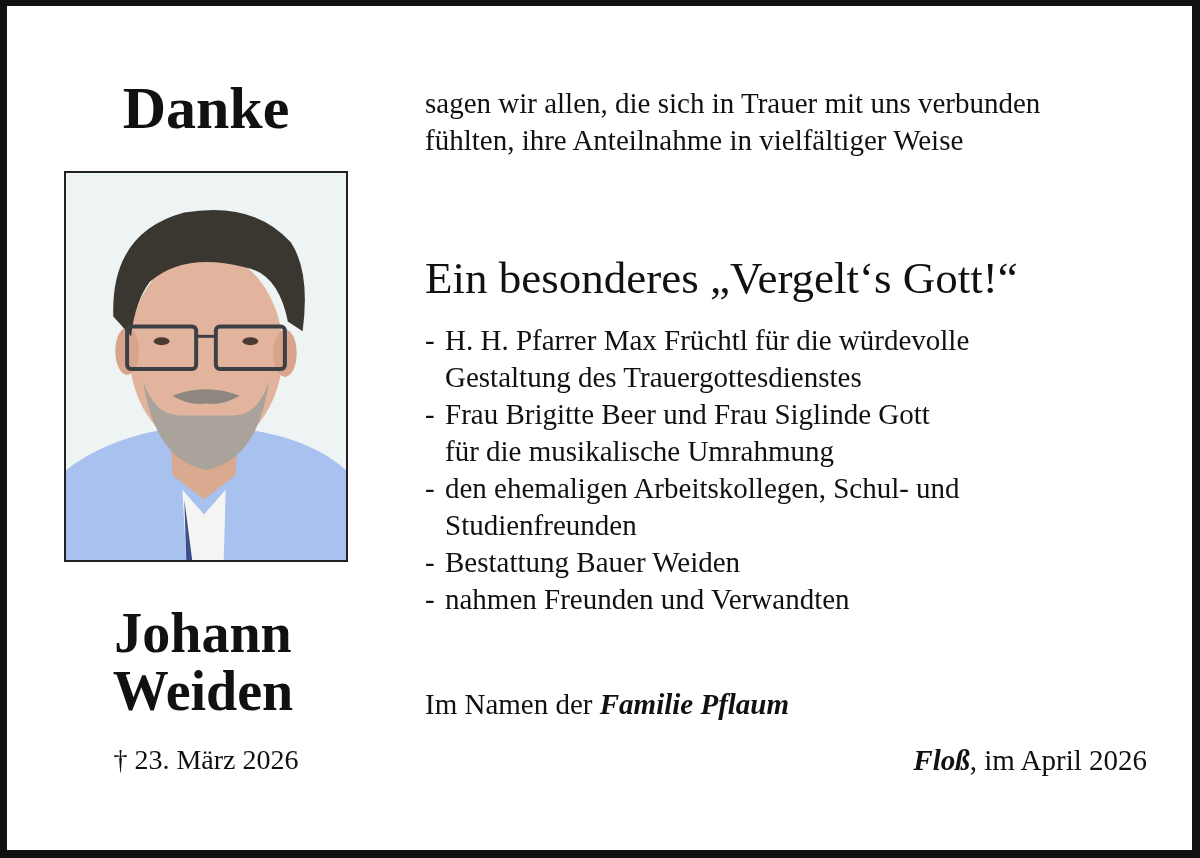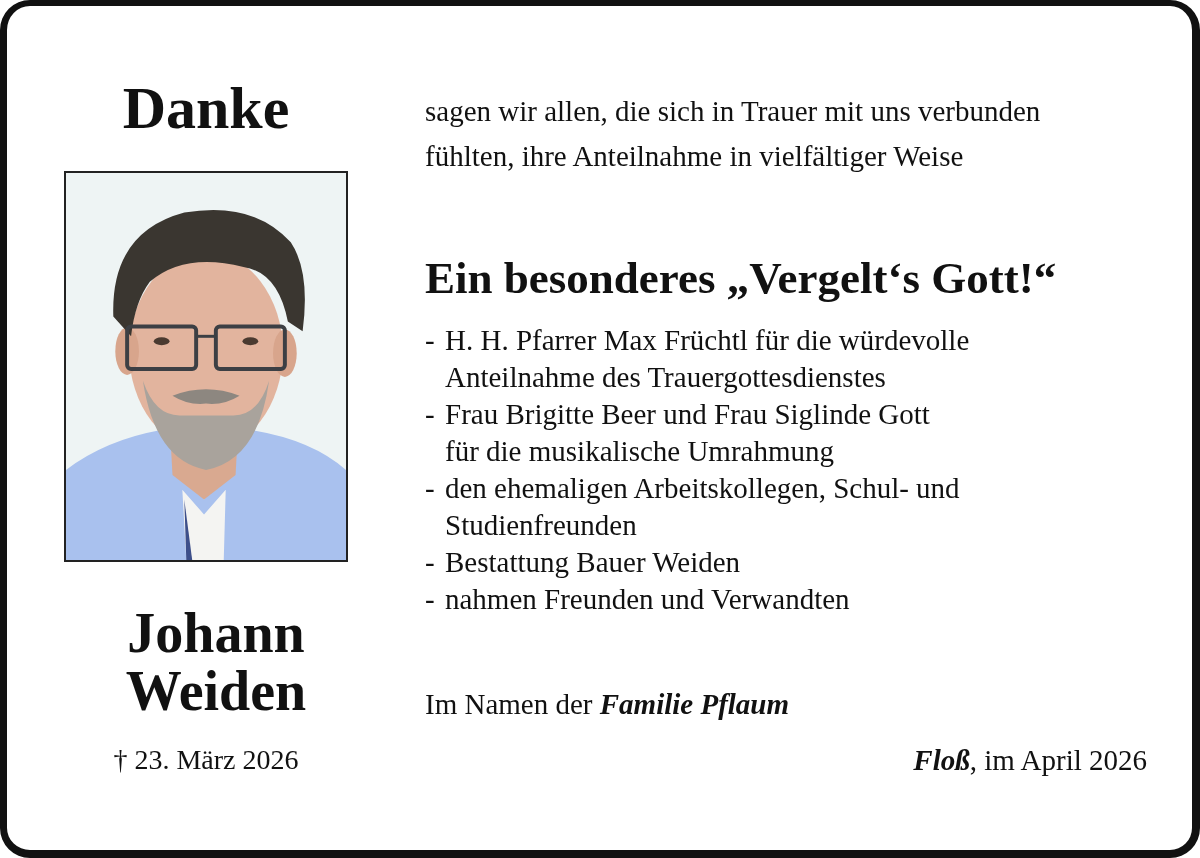--- a/index.html
+++ b/index.html
@@ -3,49 +3,48 @@
 <meta charset="utf-8">
 <style>
   html, body { margin: 0; padding: 0; background: #ffffff; }
   body { width: 1200px; height: 858px; position: relative; overflow: hidden; }
   .frame {
     position: absolute; left: 0; top: 0;
     width: 1200px; height: 858px; box-sizing: border-box;
     border-top: 6px solid #111; border-left: 7px solid #111;
     border-right: 8px solid #111; border-bottom: 8px solid #111;
     background: #fff;
-    border-radius: 30px;
   }
   .serif { font-family: "Liberation Serif", "DejaVu Serif", serif; color: #111; }
   .danke {
     position: absolute; left: 57px; width: 284px; top: 64px;
     text-align: center; font-weight: bold; font-size: 60px; line-height: 76px;
   }
   .photo {
     position: absolute; left: 57px; top: 165px; width: 284px; height: 391px;
     box-sizing: border-box; border: 2px solid #222; overflow: hidden;
     background: #eef4f4;
   }
   .photo svg { display: block; width: 100%; height: 100%; }
   .name {
-    position: absolute; left: 67px; width: 284px; top: 598px;
+    position: absolute; left: 54px; width: 284px; top: 598px;
     text-align: center; font-weight: bold; font-size: 56px; line-height: 58px;
   }
   .death {
     position: absolute; left: 57px; width: 284px; top: 736px;
     text-align: center; font-size: 28px; line-height: 36px;
   }
   .intro {
     position: absolute; left: 418px; top: 79px; width: 760px;
     font-size: 29px; line-height: 37px;
   }
-  .intro div { white-space: nowrap; margin-top: 8px; }
+  .intro div { white-space: nowrap; }
   .heading {
     position: absolute; left: 418px; top: 244px; white-space: nowrap;
-    font-weight: bold; font-size: 45px; line-height: 56px;
+    font-weight: normal; font-size: 45px; line-height: 56px;
   }
   .list {
     position: absolute; left: 418px; top: 316px; width: 760px;
     font-size: 29px; line-height: 37px; margin: 0; padding: 0; list-style: none;
   }
   .list li { position: relative; padding-left: 20px; }
   .list li .dash { position: absolute; left: 0; top: 0; }
   .list li .line { display: block; white-space: nowrap; }
   .signature {
     position: absolute; left: 418px; top: 680px; white-space: nowrap;
@@ -107,21 +106,21 @@
     <div>sagen wir allen, die sich in Trauer mit uns verbunden</div>
     <div>fühlten, ihre Anteilnahme in vielfältiger Weise</div>
   </div>
 
   <div class="heading serif">Ein besonderes „Vergelt‘s Gott!“</div>
 
   <ul class="list serif">
     <li>
       <span class="dash">-</span>
       <span class="line">H. H. Pfarrer Max Früchtl für die würdevolle</span>
-      <span class="line">Anteilnahme des Trauergottesdienstes</span>
+      <span class="line">Gestaltung des Trauergottesdienstes</span>
     </li>
     <li>
       <span class="dash">-</span>
       <span class="line">Frau Brigitte Beer und Frau Siglinde Gott</span>
       <span class="line">für die musikalische Umrahmung</span>
     </li>
     <li>
       <span class="dash">-</span>
       <span class="line">den ehemaligen Arbeitskollegen, Schul- und</span>
       <span class="line">Studienfreunden</span>

